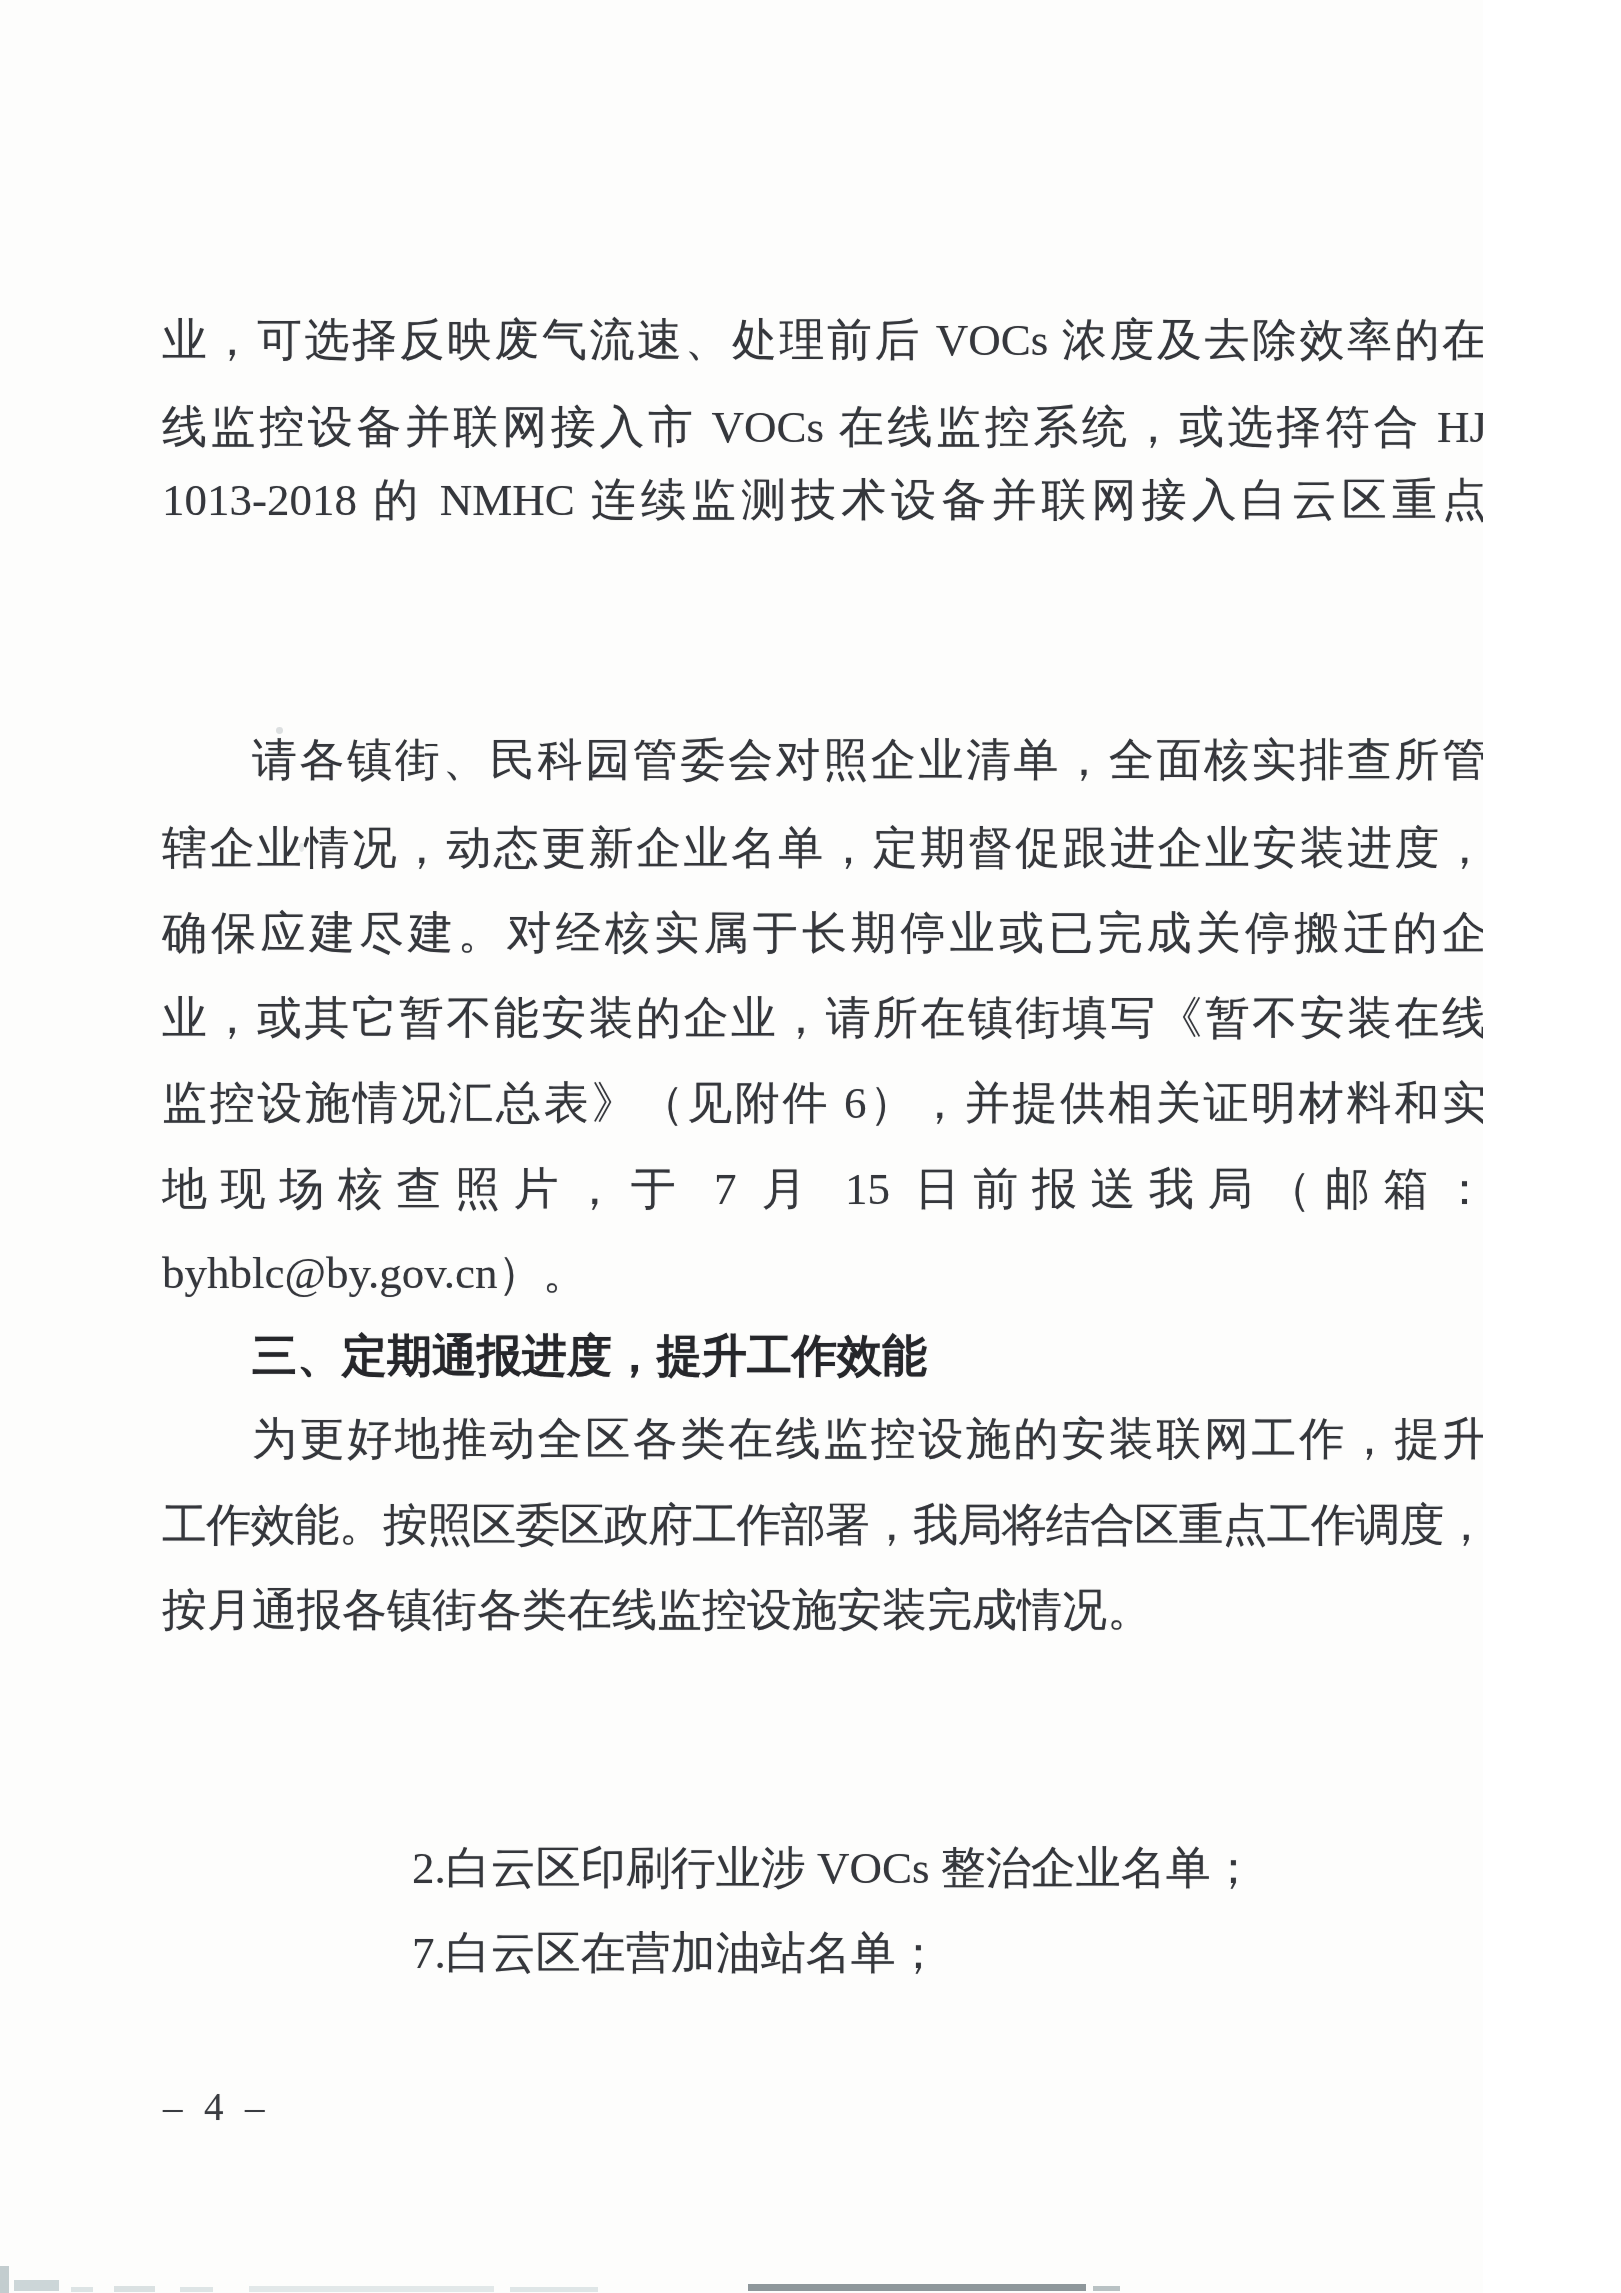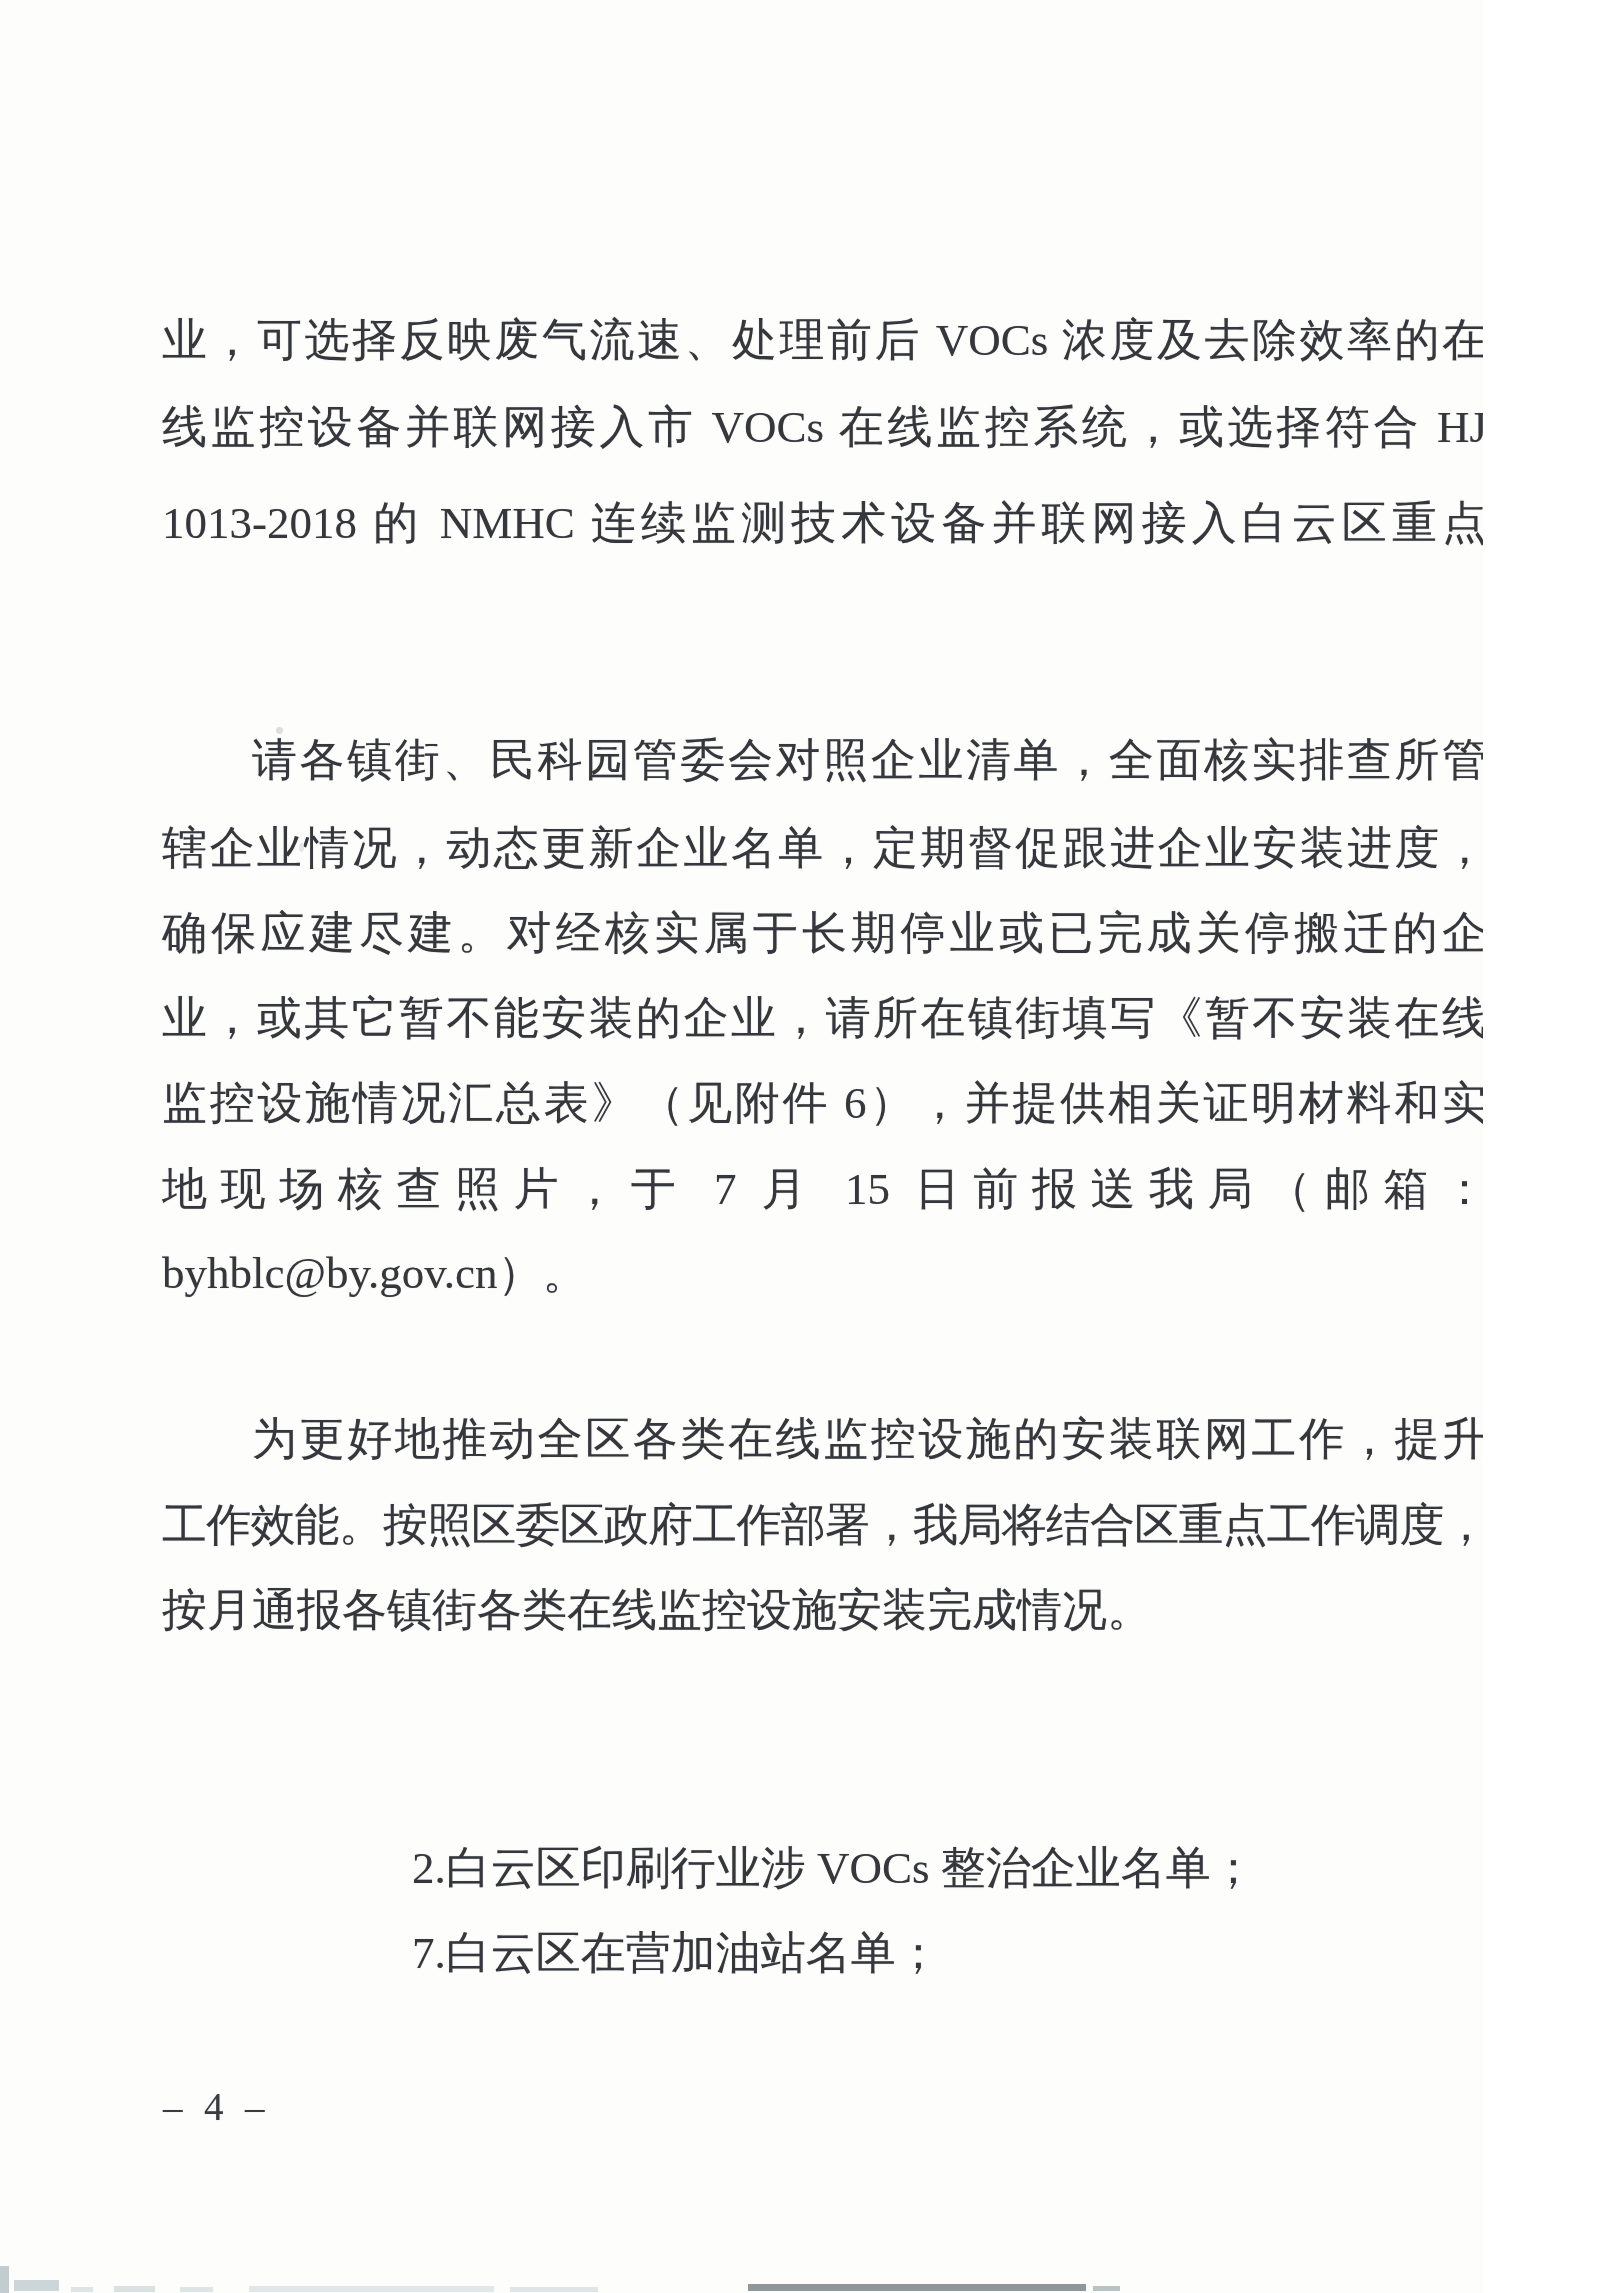--- a/index.html
+++ b/index.html
@@ -53,31 +53,32 @@
   .artifact{ position:absolute; }
   .speck{ position:absolute; border-radius:50%; }
 </style>
 </head>
 <body>
 
 <div class="page">
 
   <div class="line stretch" style="top:310px">业，可选择反映废气流速、处理前后 VOCs 浓度及去除效率的在</div>
   <div class="line stretch" style="top:397px">线监控设备并联网接入市 VOCs 在线监控系统，或选择符合 HJ</div>
-  <div class="line stretch" style="top:493px">1013-2018 的 NMHC 连续监测技术设备并联网接入白云区重点</div>
+  <div class="line stretch" style="top:470px">1013-2018 的 NMHC 连续监测技术设备并联网接入白云区重点</div>
 
 
   <div class="line stretch indent" style="top:730px">请各镇街、民科园管委会对照企业清单，全面核实排查所管</div>
   <div class="line stretch" style="top:818px">辖企业情况，动态更新企业名单，定期督促跟进企业安装进度，</div>
   <div class="line stretch" style="top:903px">确保应建尽建。对经核实属于长期停业或已完成关停搬迁的企</div>
   <div class="line stretch" style="top:988px">业，或其它暂不能安装的企业，请所在镇街填写《暂不安装在线</div>
   <div class="line stretch" style="top:1073px">监控设施情况汇总表》（见附件 6），并提供相关证明材料和实</div>
   <div class="line stretch" style="top:1159px">地现场核查照片，于 7 月 15 日前报送我局（邮箱：</div>
   <div class="line" style="top:1243px">byhblc@by.gov.cn）。</div>
 
+  <div class="line heading indent" style="top:1325px">三、定期通报进度，提升工作效能</div>
 
   <div class="line stretch indent" style="top:1409px">为更好地推动全区各类在线监控设施的安装联网工作，提升</div>
   <div class="line stretch tight" style="top:1495px">工作效能。按照区委区政府工作部署，我局将结合区重点工作调度，</div>
   <div class="line" style="top:1580px">按月通报各镇街各类在线监控设施安装完成情况。</div>
 
   <div class="attach-line" style="left:412px;top:1838px">2.白云区印刷行业涉 VOCs 整治企业名单；</div>
   <div class="attach-line" style="left:412px;top:1923px">7.白云区在营加油站名单；</div>
 
   <div class="page-number">– 4 –</div>
 

